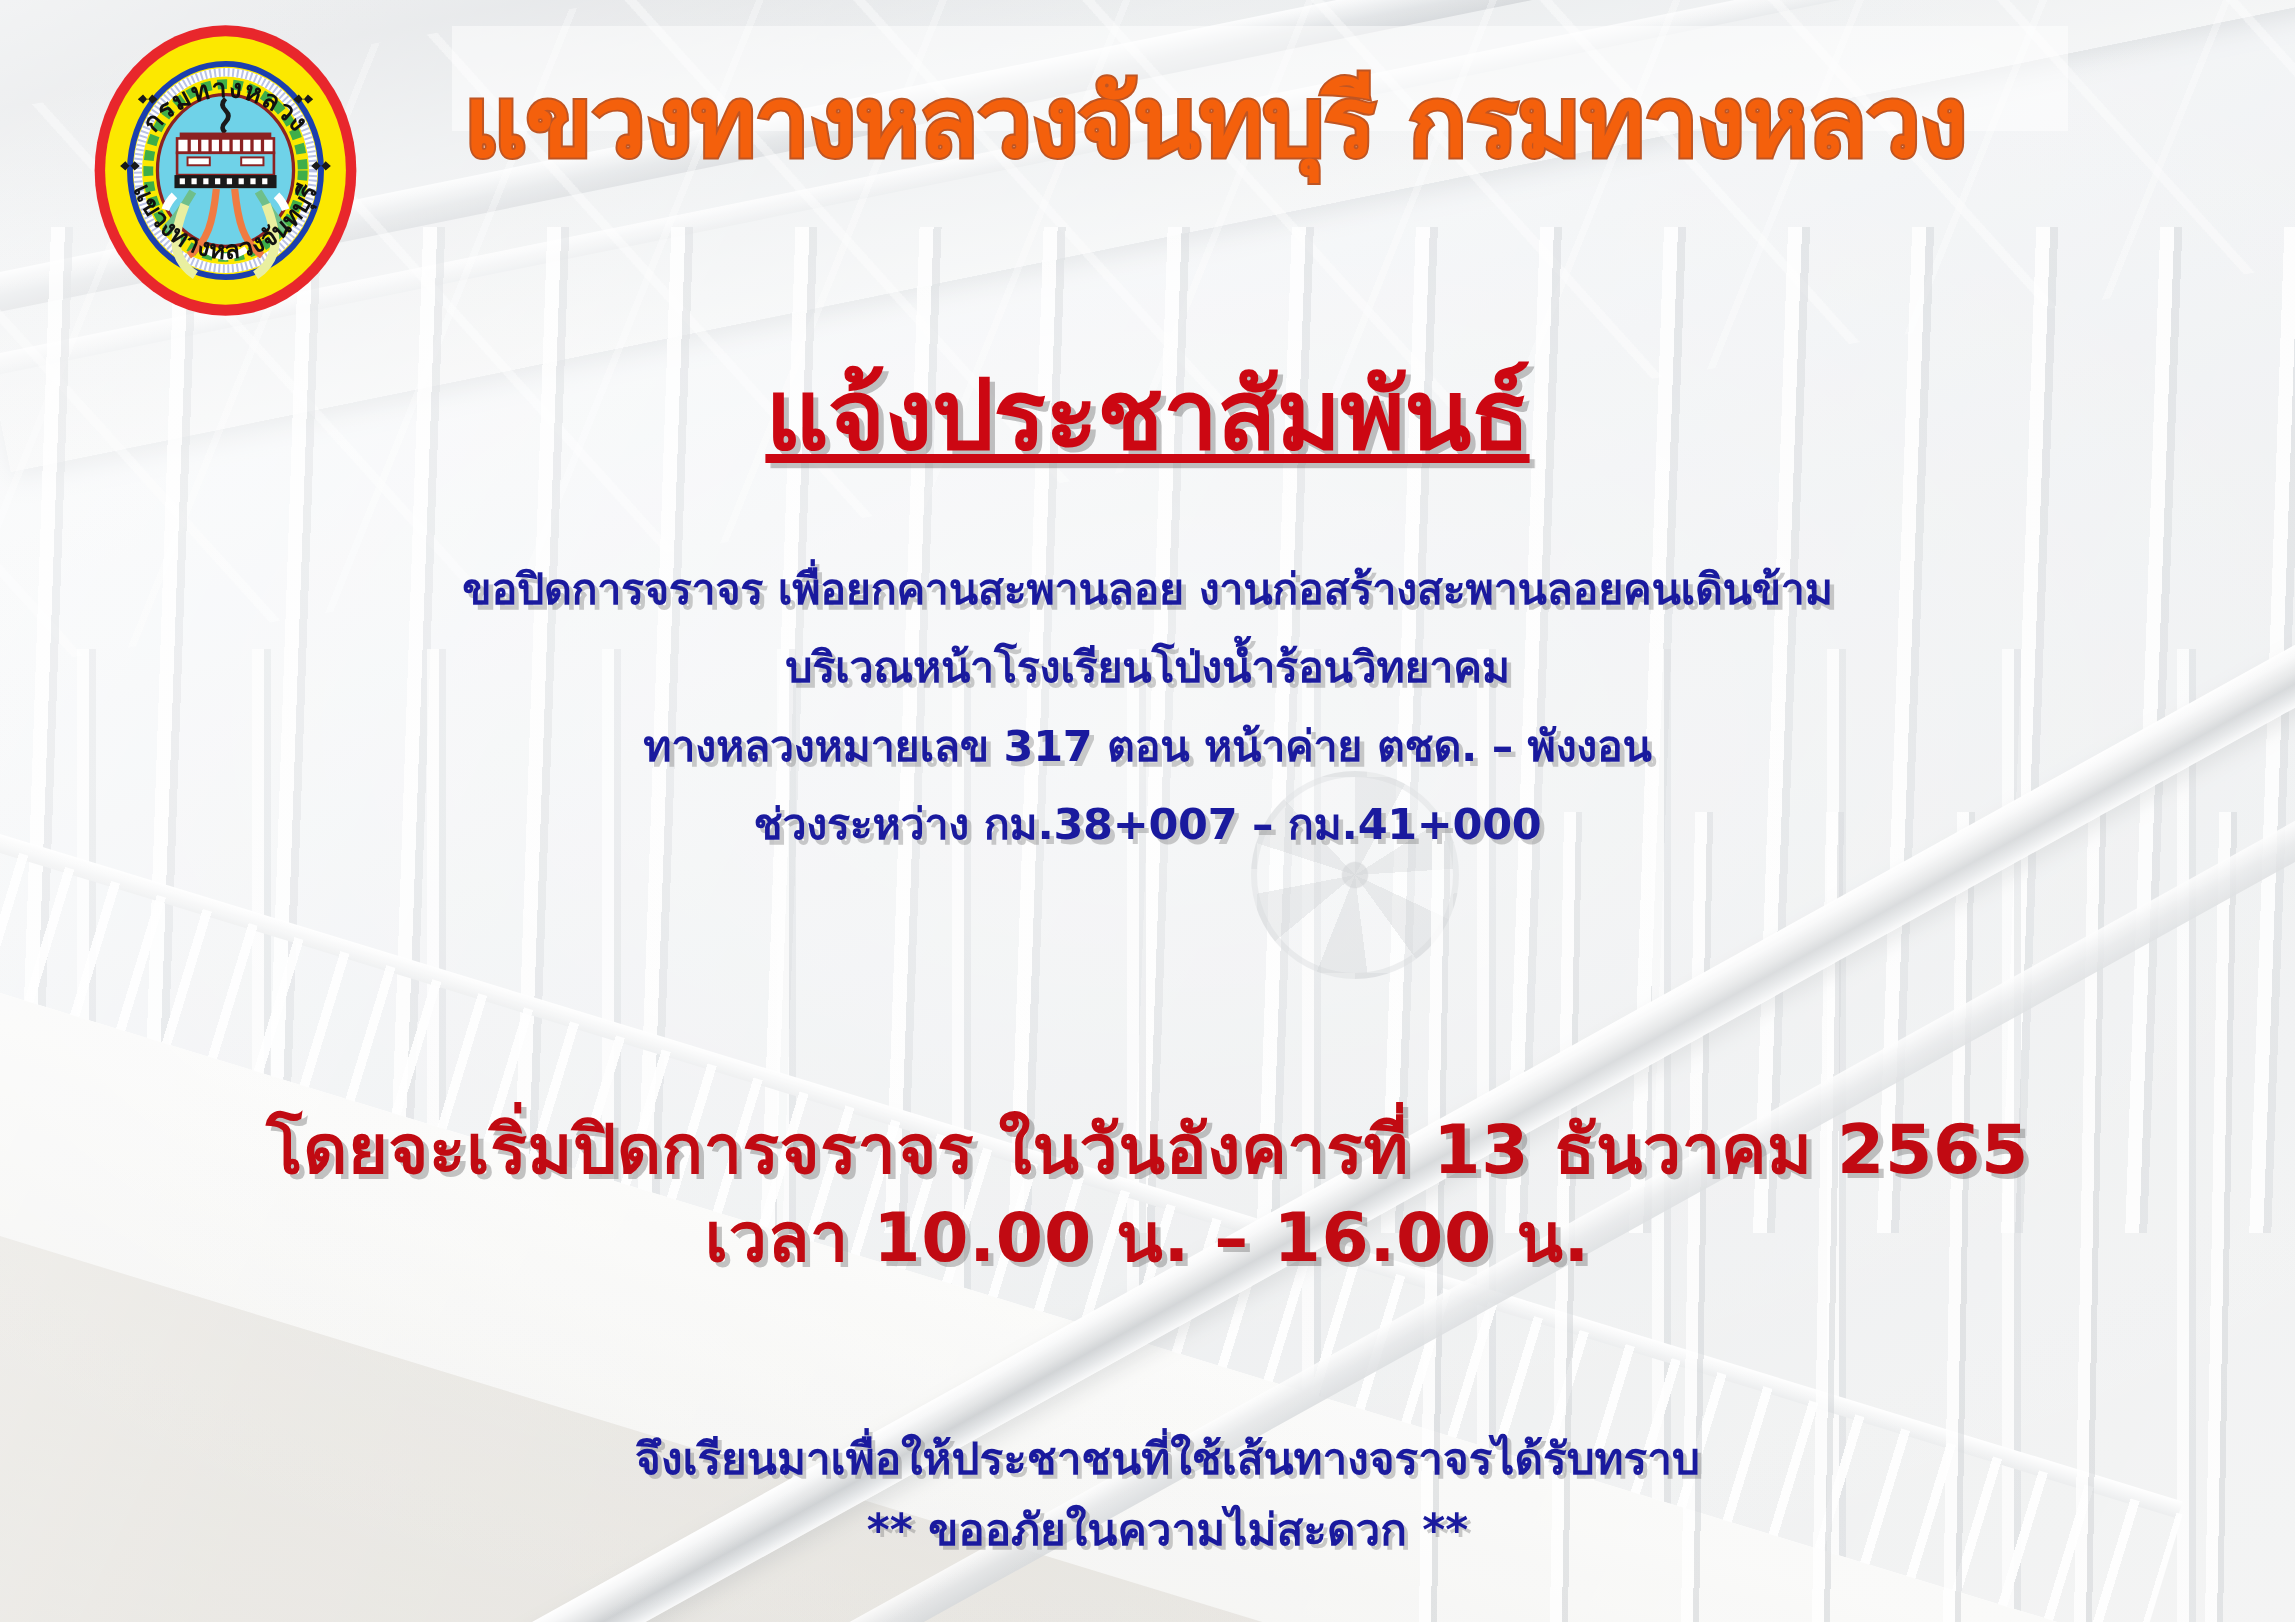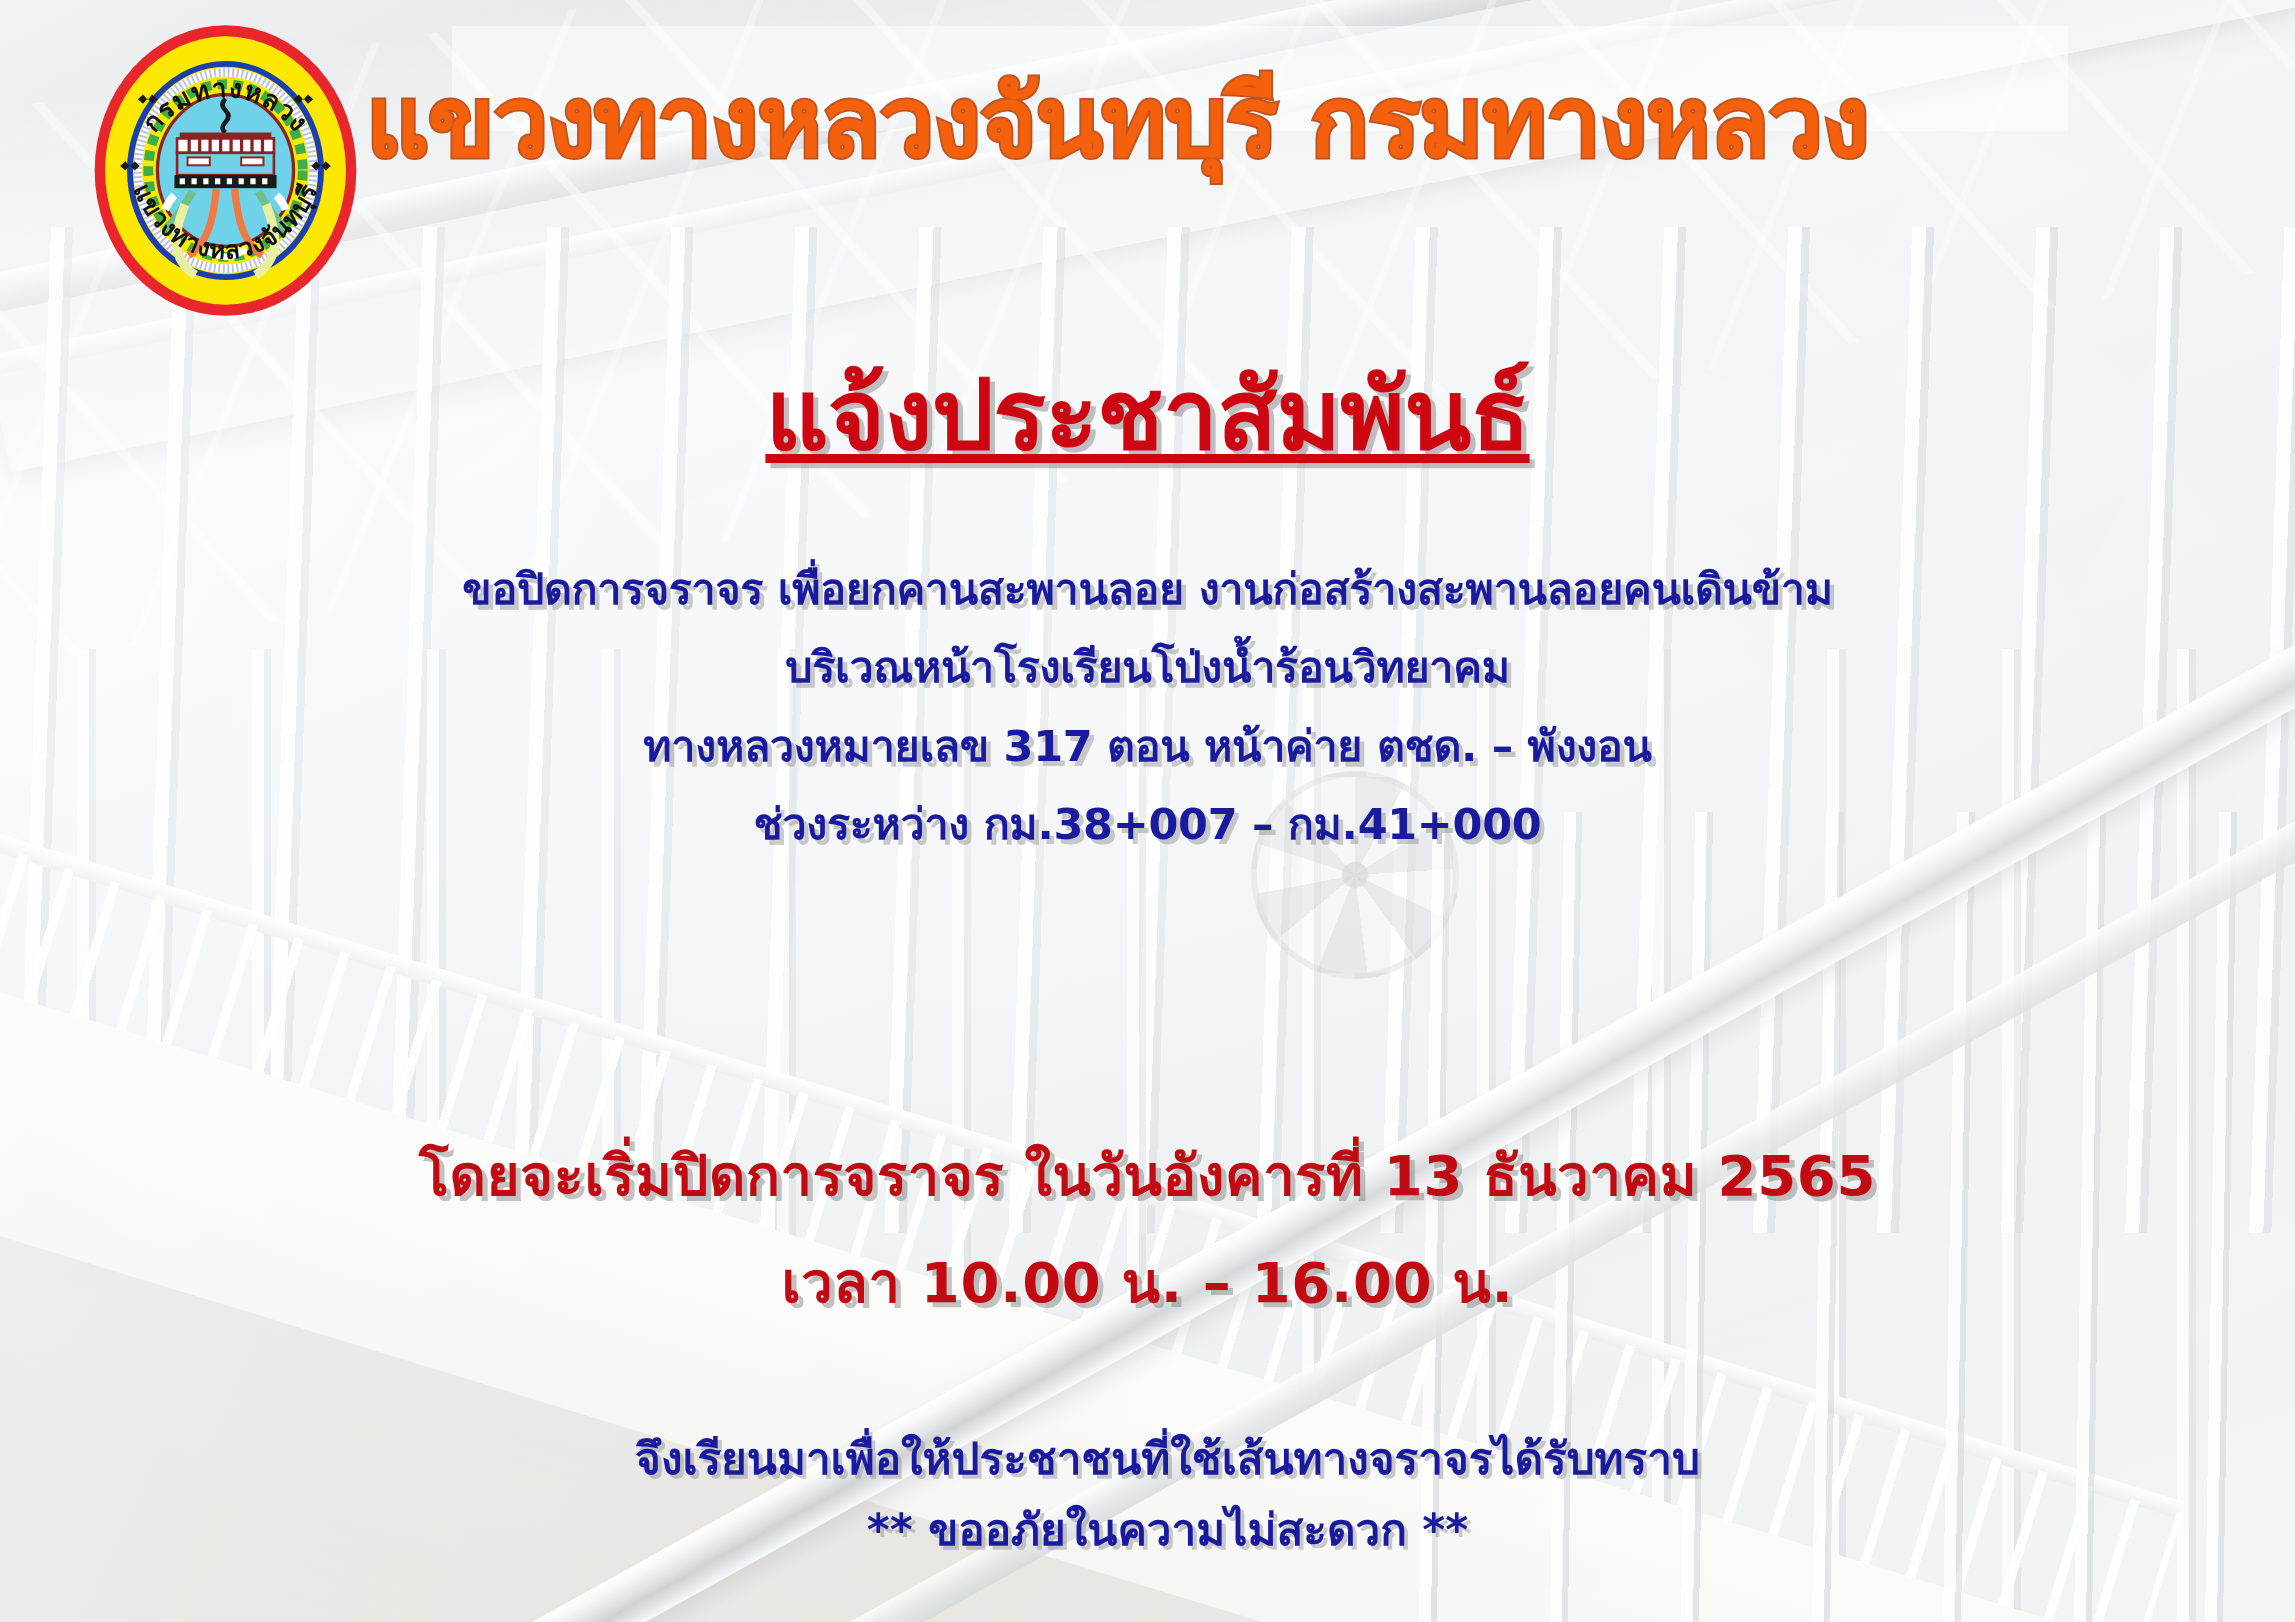--- a/index.html
+++ b/index.html
@@ -166,27 +166,27 @@
   .logo{
     position:absolute;left:88px;top:19.6px;
     width:275px;height:301px;
   }
   .logo svg{display:block;width:100%;height:100%;}
 
   
   .content{position:absolute;inset:0;}
 
   .org-title{
-    position:absolute;left:366px;top:73px;width:1714px;
+    position:absolute;left:358px;top:73px;width:1714px;
     font-family:"DejaVu Sans","Liberation Sans",sans-serif;
     font-size:98px;font-weight:700;letter-spacing:-1.3px;
     color:#F4600C;
     -webkit-text-stroke:3.9px #BF5523;
     paint-order:stroke fill;
-    text-align:left;
+    text-align:center;
     line-height:1.0;
     white-space:nowrap;
   }
 
   .headline{
     position:absolute;left:0;top:366px;width:100%;
     text-align:center;
     font-size:98px;font-weight:700;
     color:#CC0712;
     text-shadow:5.2px 5.2px 0 rgba(120,120,120,.45);
@@ -204,21 +204,21 @@
   }
   .body-line{font-size:43px;line-height:1.82;white-space:nowrap;letter-spacing:-0.3px;}
 
   .date-block{
     position:absolute;left:0;top:1106px;width:100%;
     text-align:center;
     color:#C10A12;
     font-weight:700;
     text-shadow:5.2px 5.2px 0 rgba(125,125,125,.45);
   }
-  .date-line{font-size:56px;line-height:1.30;white-space:nowrap;letter-spacing:0.7px;margin-top:34px;}
+  .date-line{font-size:68px;line-height:1.30;white-space:nowrap;letter-spacing:0.7px;}
 
   .footer-block{
     position:absolute;left:0;top:1423px;width:100%;
     text-align:center;
     color:#1A1A9E;
     font-weight:700;
     text-shadow:3.9px 3.9px 0 rgba(128,128,128,.40);
     padding-left:20px;
   }
   .footer-line{font-size:44px;line-height:1.62;white-space:nowrap;}

